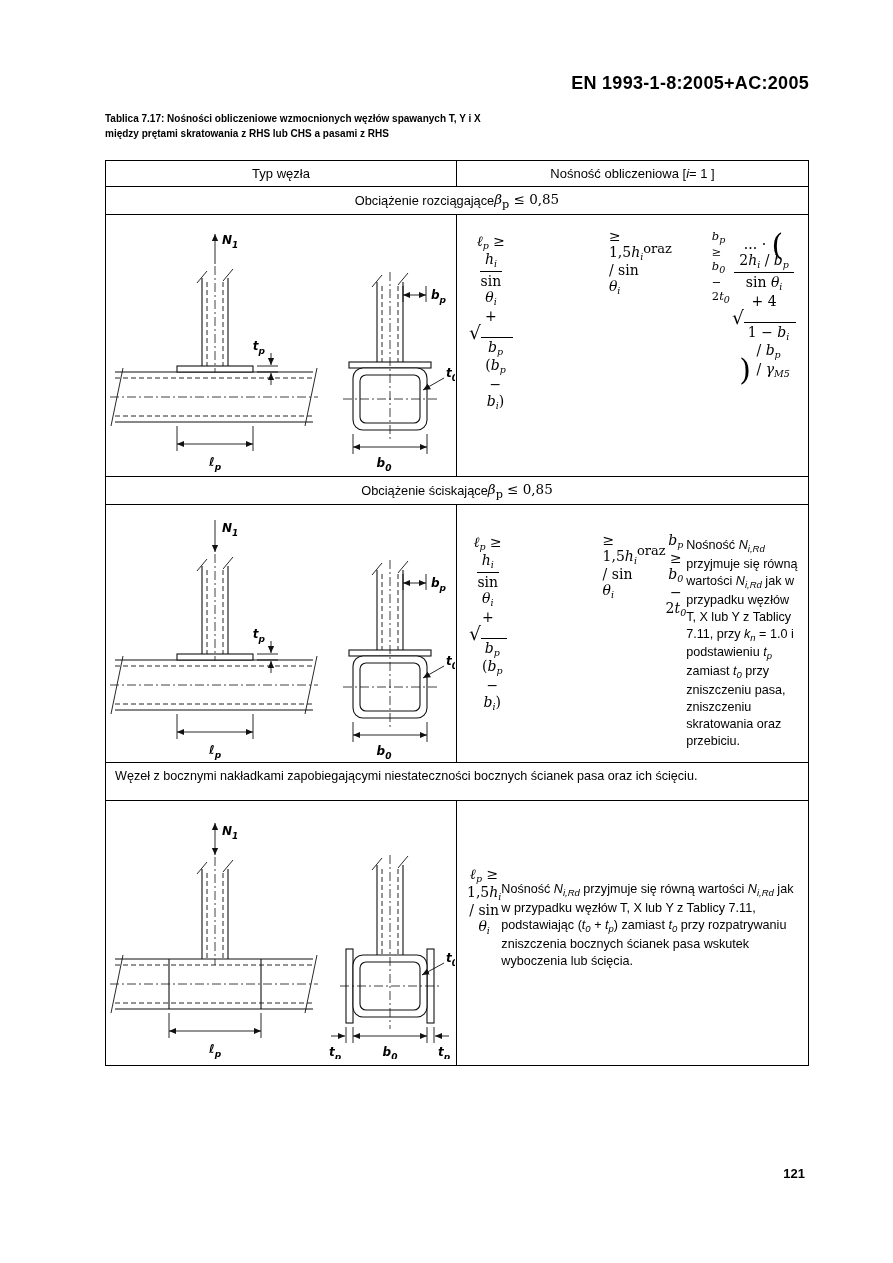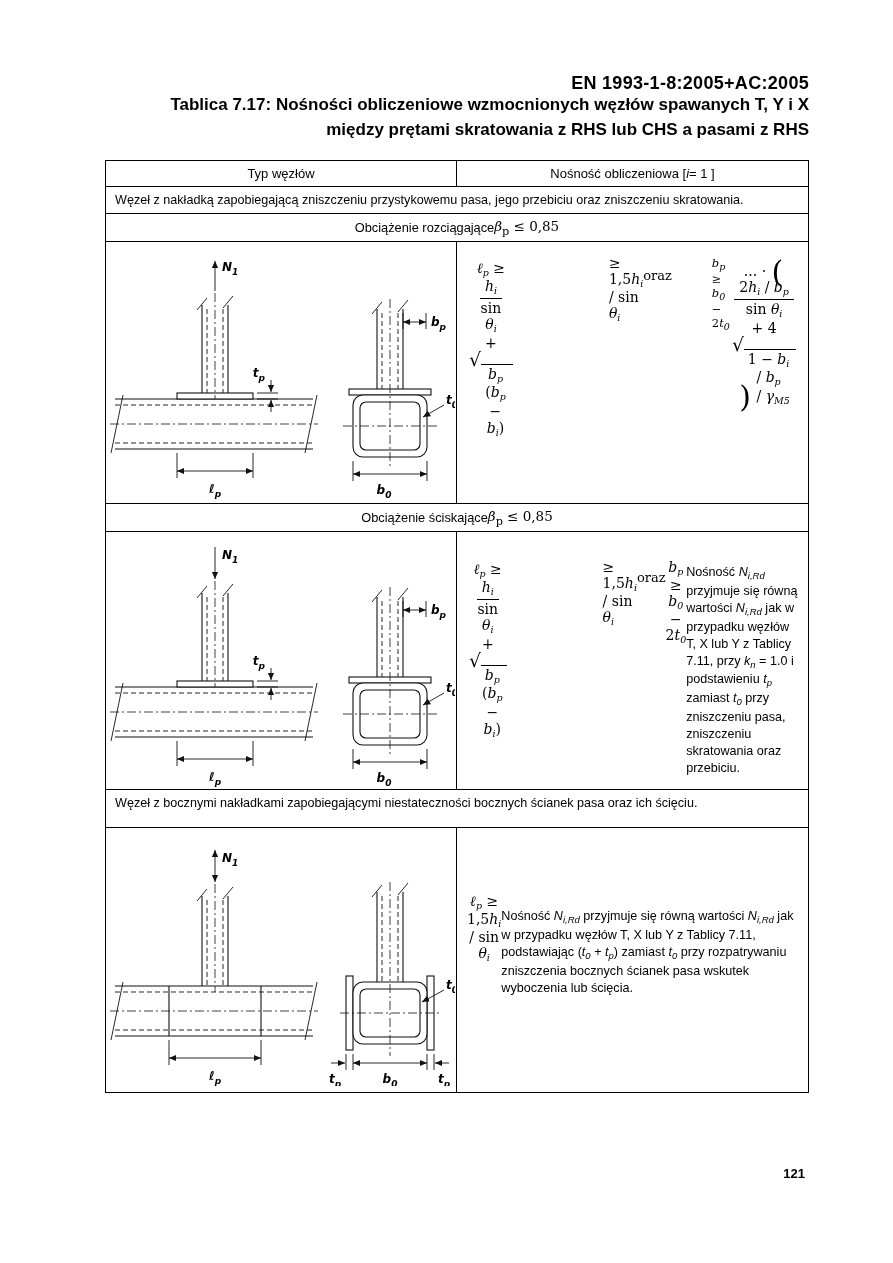--- a/index.html
+++ b/index.html
@@ -2,22 +2,22 @@
 <html><head>
 <meta charset="utf-8">
 <style>
   *{box-sizing:border-box}
   html,body{margin:0;padding:0}
   body{
     width:893px;height:1263px;background:#fff;position:relative;
     font-family:"Liberation Sans",sans-serif;color:#000;
   }
   .doc-ref{position:absolute;top:73px;right:84px;font-size:18px;font-weight:bold;letter-spacing:.3px}
-  .title{position:absolute;top:93px;left:105px;width:704px;text-align:right;
-         font-size:17px;font-weight:bold;line-height:1.45}
+  .title{position:absolute;top:112px;left:105px;width:704px;text-align:left;
+         font-size:10px;font-weight:bold;line-height:1.45}
   .page-num{position:absolute;top:1166px;right:88px;font-size:13px;font-weight:bold}
 
   .tbl{position:absolute;top:160px;left:105px;width:704px;border:1.3px solid #000;font-size:13px}
   .row{display:flex;border-bottom:1.2px solid #000}
   .row:last-child{border-bottom:none}
   .c1{width:351px;flex:none;border-right:1.2px solid #000}
   .c2{flex:1;min-width:0}
   .r-head{height:26px}
   .r-head .c1,.r-head .c2{display:flex;align-items:center;justify-content:center;font-size:13px}
   .r-note1{height:27px}
@@ -84,27 +84,24 @@
 <div class="doc-ref">EN 1993-1-8:2005+AC:2005</div>
 
 <div class="title">
   <div>Tablica 7.17: Nośności obliczeniowe wzmocnionych węzłów spawanych T, Y i X</div>
   <div>między prętami skratowania z RHS lub CHS a pasami z RHS</div>
 </div>
 
 <div class="tbl">
 
   <div class="row r-head">
-    <div class="c1">Typ węzłów</div>
+    <div class="c1">Typ węzła</div>
     <div class="c2">Nośność obliczeniowa [ <i>i</i> = 1 ]</div>
   </div>
 
-  <div class="row r-note1">
-    <span class="note">Węzeł z nakładką zapobiegającą zniszczeniu przystykowemu pasa, jego przebiciu oraz zniszczeniu skratowania.</span>
-  </div>
 
   <div class="row r-sub">
     <span>Obciążenie rozciągające</span>
     <span class="beta"><i>β</i><sub>p</sub> ≤ 0,85</span>
   </div>
 
   <div class="row r-bodyA">
     <div class="c1 diag-cell">
       <svg class="diag" viewBox="0 0 348 252" width="348" height="252">
         <g>

